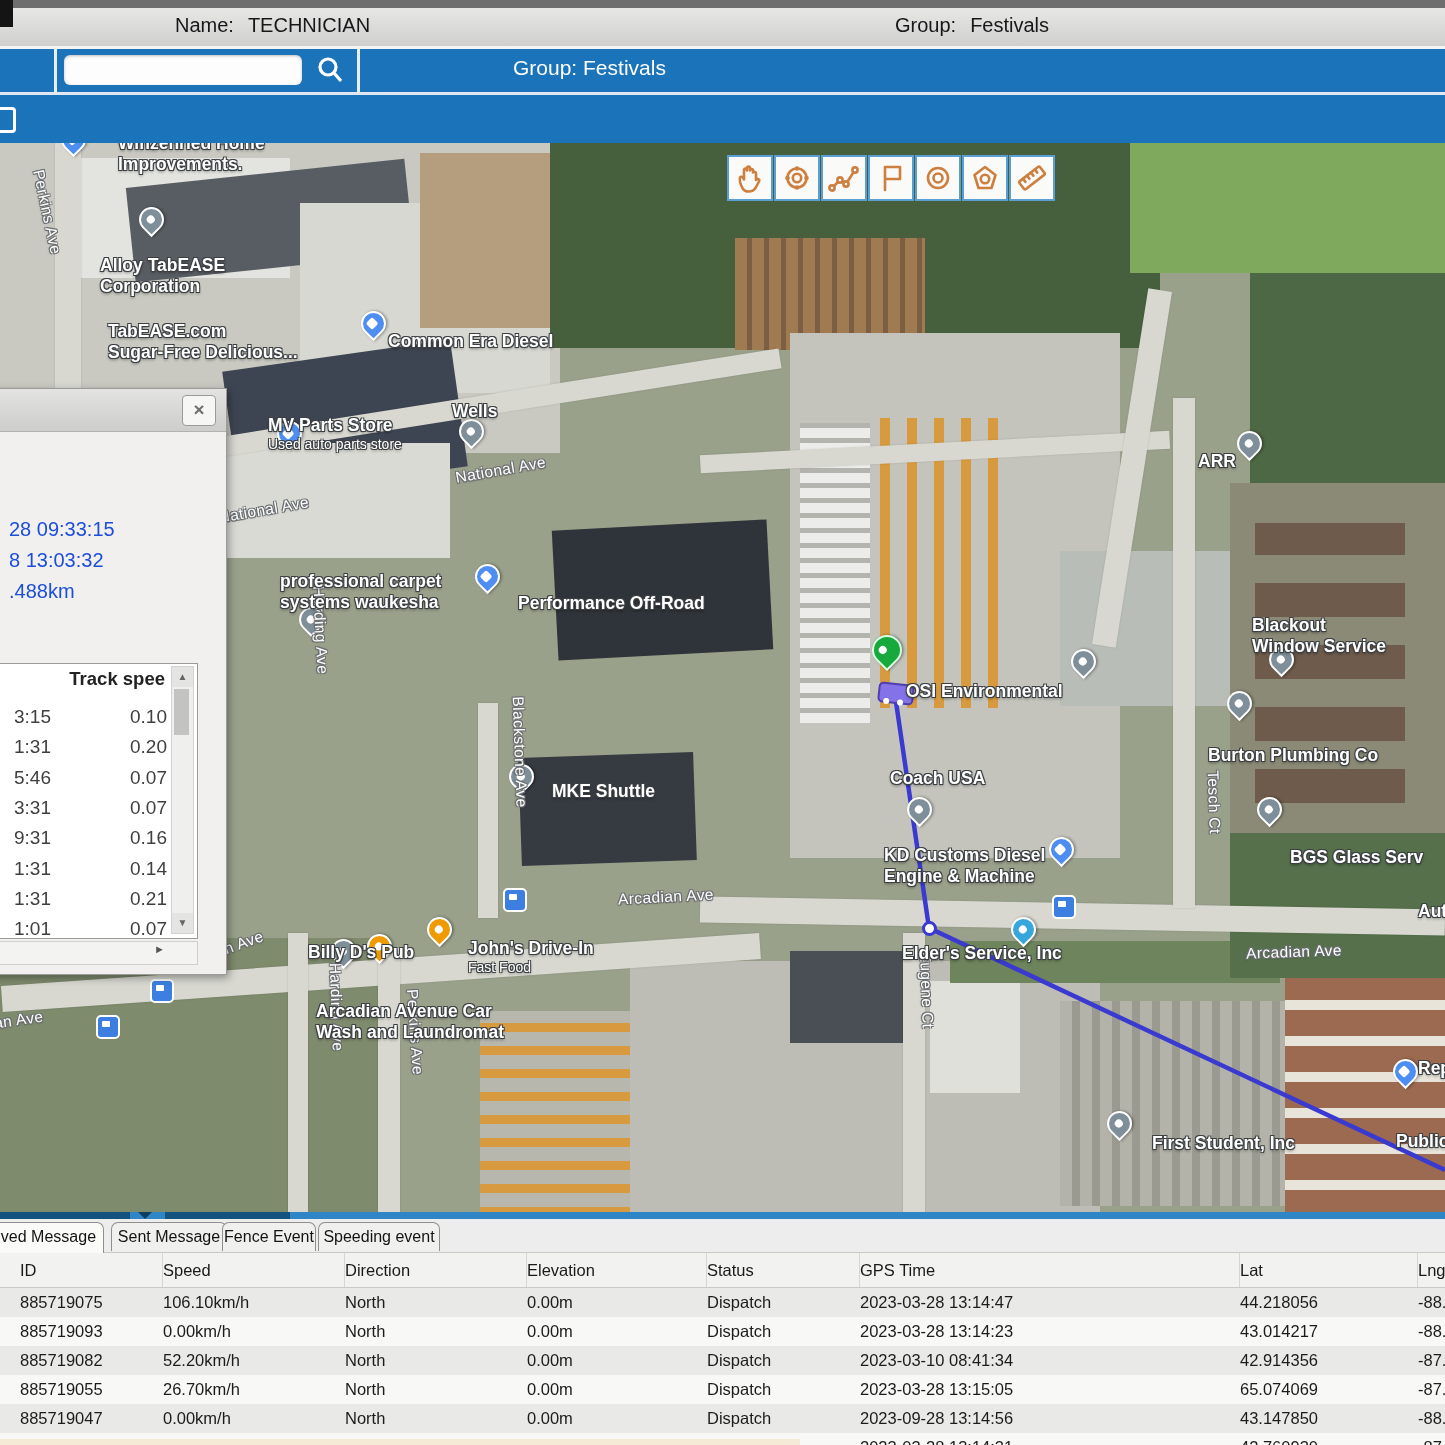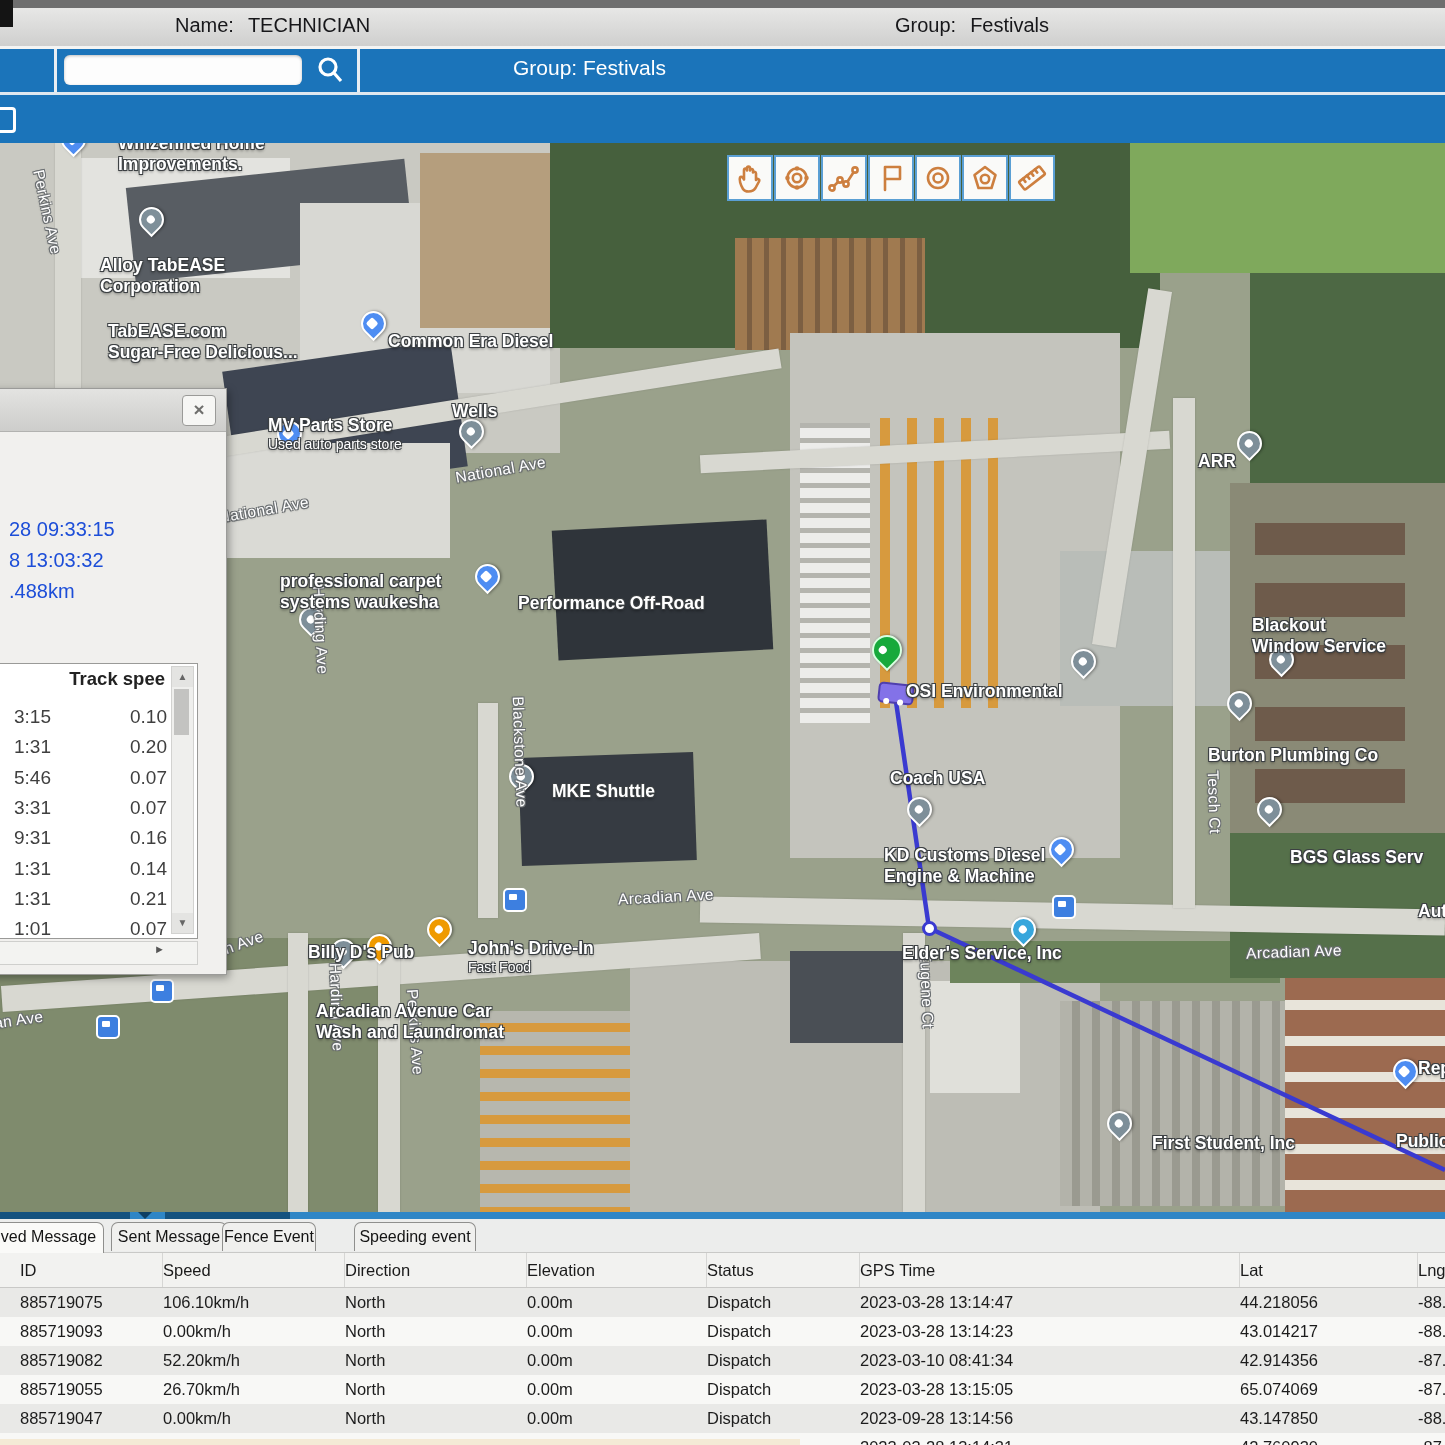--- a/index.html
+++ b/index.html
@@ -446,21 +446,21 @@
     <div class="hscroll">
       <span class="rt">►</span>
     </div>
   </div>
 
   <div class="bpanel">
     <div class="tabs" id="tabs">
         <div class="tab active" style="left: -48px; width: 150px;">Received Message</div>
         <div class="tab" style="left: 111px; width: 114px;">Sent Message</div>
         <div class="tab" style="left: 222px; width: 92px;">Fence Event</div>
-        <div class="tab" style="left: 318px; width: 120px; margin-left: 36px;">Speeding event</div>
+        <div class="tab" style="left: 318px; width: 120px;">Speeding event</div>
       </div>
     <div class="btable" id="btable">
         <div class="brow head">
           <div>ID</div>
           <div>Speed</div>
           <div>Direction</div>
           <div>Elevation</div>
           <div>Status</div>
           <div>GPS Time</div>
           <div>Lat</div>

